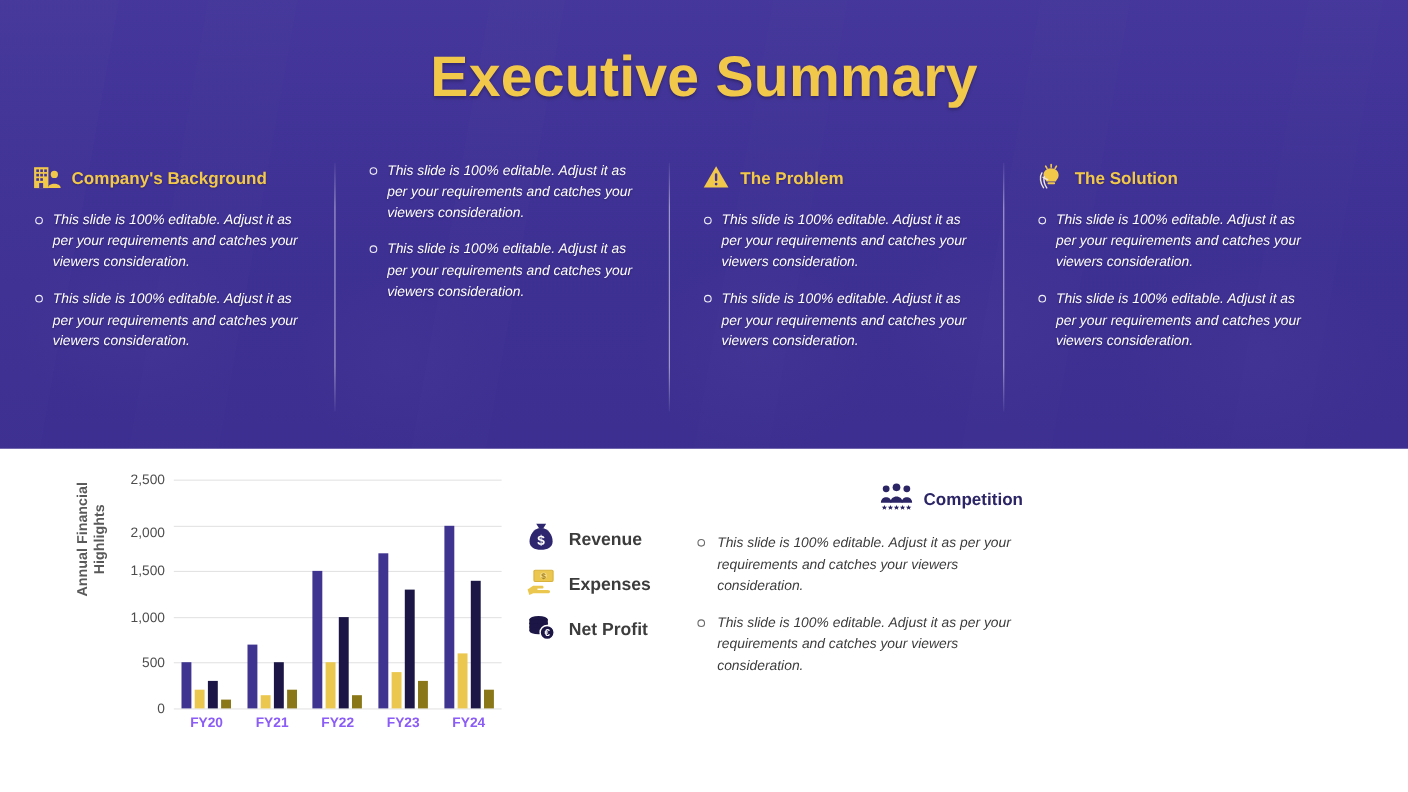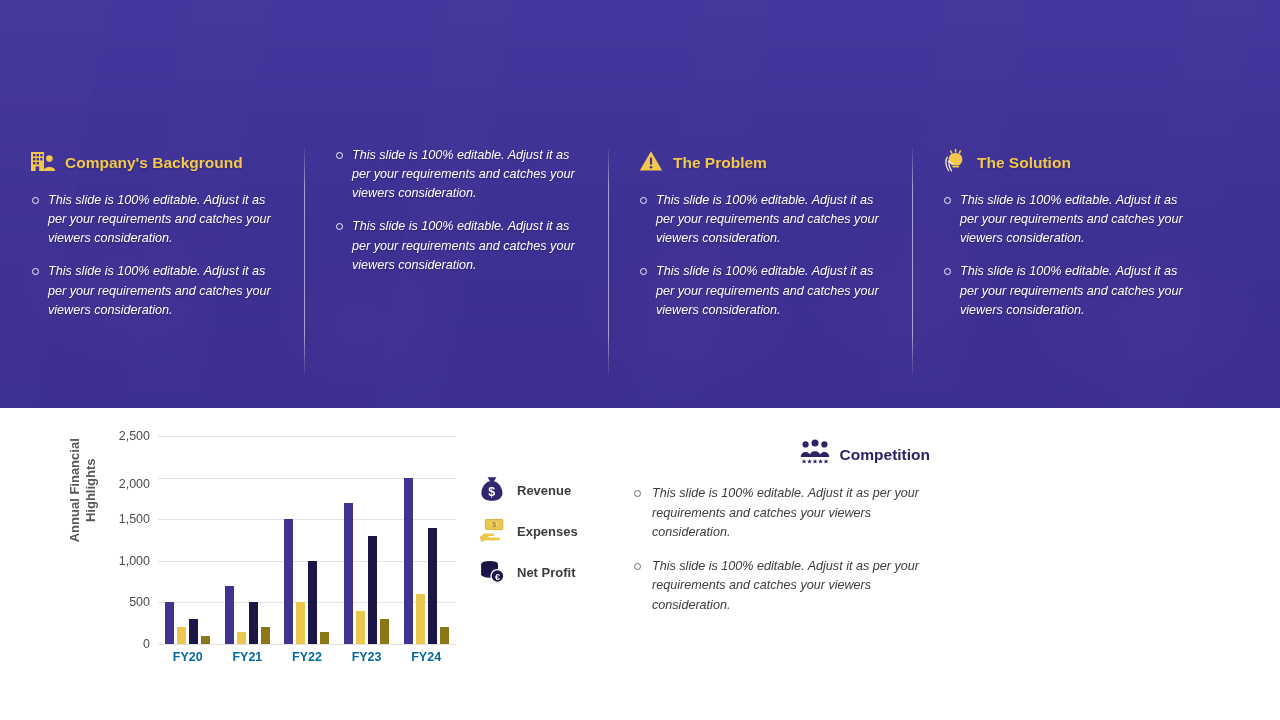--- a/index.html
+++ b/index.html
@@ -190,38 +190,38 @@
     position: absolute;
     left: 122px; top: 228px;
     width: 298px;
     display: flex;
   }
   .xlabel {
     flex: 1 1 0;
     text-align: center;
     font-size: 12.5px;
     font-weight: bold;
-    color: #0369a1;
+    color: #8b5cf6;
   }
 
   
   .legend {
     position: absolute;
     left: 478px; top: 62px;
     width: 150px;
   }
   .legend-row {
     display: flex;
     align-items: center;
     gap: 11px;
     height: 41px;
   }
   .legend-row .lg-icon { flex: 0 0 28px; display: block; }
   .legend-label {
-    font-size: 13px;
+    font-size: 16px;
     font-weight: bold;
     color: #3c3c3c;
     white-space: nowrap;
   }
 
   
   .competition {
     position: absolute;
     left: 630px; top: 30px;
     width: 300px;
@@ -260,20 +260,21 @@
   .comp-bullets li:last-child { color: #3c3c3c; }
 </style>
 </head>
 <body>
 
 <div id="slide">
 
   <div class="hero">
     <div class="hero-photo"></div>
     <div class="hero-veil"></div>
+    <div class="hero-title">Executive Summary</div>
 
     <div class="cols">
 
       <div class="col">
         <div class="col-head">
           <span class="icon">
             <svg width="26" height="26" viewBox="0 0 26 26">
               <rect x="1" y="4" width="13" height="19" fill="#f2c84b"></rect>
               <g fill="#413399">
                 <rect x="3" y="6" width="2.4" height="2.4"></rect>

